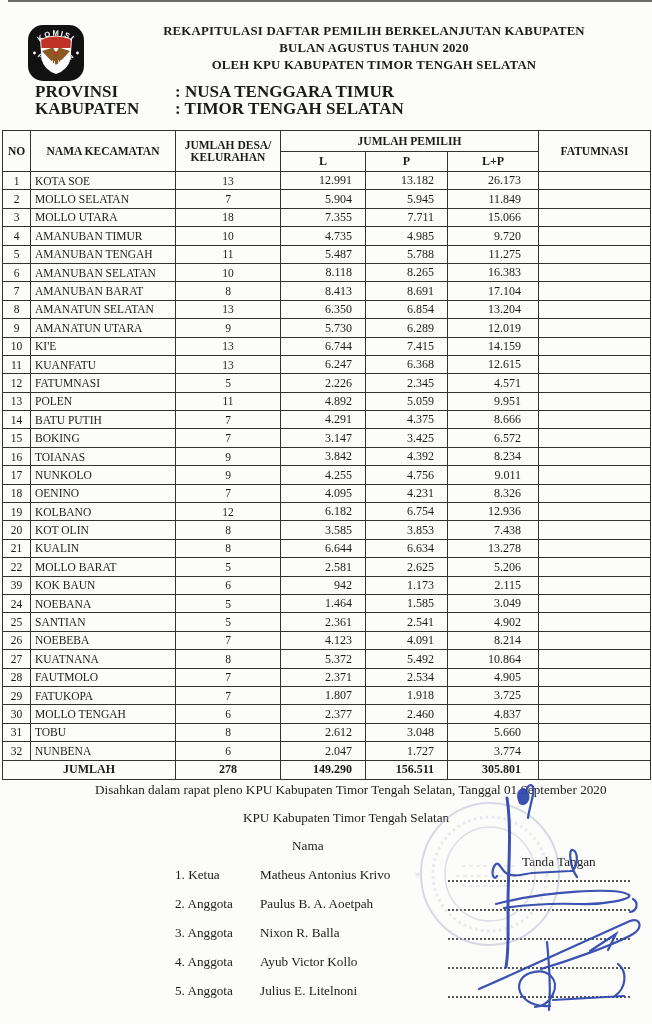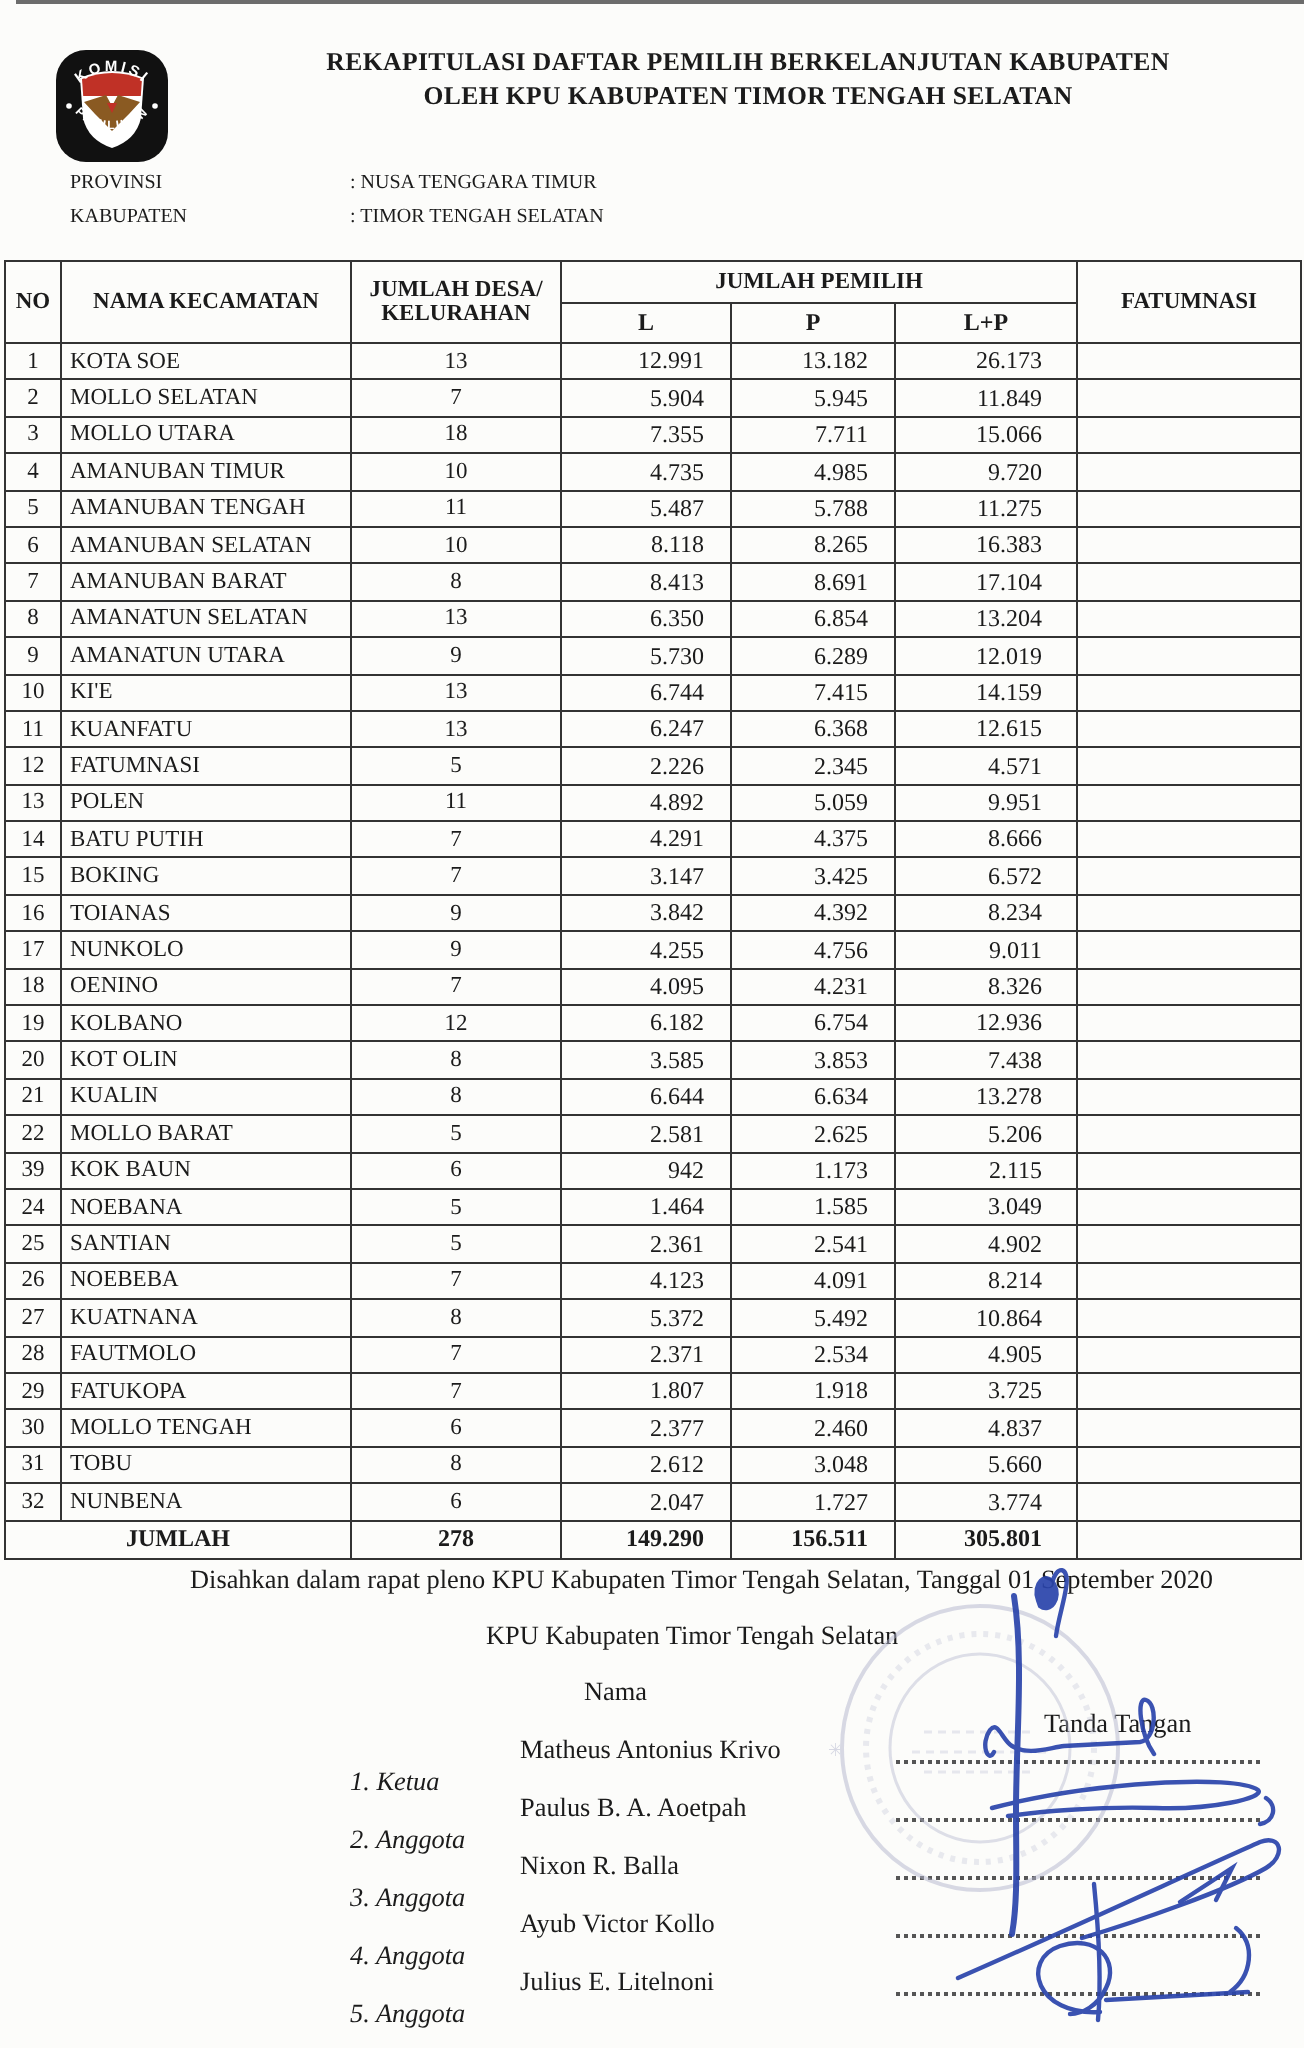--- a/index.html
+++ b/index.html
@@ -7,21 +7,21 @@
     width:652px;height:1024px;position:relative;overflow:hidden;
     background:#fcfcfa;color:#1b1b1b;
     font-family:"Liberation Serif","DejaVu Serif",serif;
   }
   .scan-top-edge{position:absolute;top:0;left:8px;right:0;height:2px;background:#3c3c3c;opacity:.75;}
 
   
   .logo{position:absolute;left:27px;top:24px;width:58px;height:58px;}
   .title-block{position:absolute;left:100px;top:23px;width:548px;text-align:center;
     font-weight:bold;font-size:12.8px;line-height:17px;letter-spacing:.2px;}
-  .region{position:absolute;left:35px;top:84px;font-weight:normal;font-size:10px;line-height:16.5px;}
+  .region{position:absolute;left:35px;top:84px;font-weight:bold;font-size:17px;line-height:16.5px;}
   .region .lbl{display:inline-block;width:140px;}
 
   
   .recap{position:absolute;left:2px;top:130px;border-collapse:collapse;table-layout:fixed;width:648px;}
   .recap td,.recap th{border:1px solid #333;padding:0;line-height:1.05;vertical-align:middle;
     font-size:11.5px;overflow:hidden;white-space:nowrap;}
   .recap thead th{font-weight:bold;font-size:11.5px;text-align:center;}
   .recap thead tr.h1 th{height:20px;}
   .recap thead tr.h2 th{height:19px;font-size:12px;}
   .recap tbody td{height:17.4px;}
@@ -32,21 +32,21 @@
   .c-lp{text-align:right;padding-right:17px !important;font-size:12px !important;}
   .recap tr.total td{font-weight:bold;height:18px;font-size:12px;}
   .recap tr.total td:first-child{text-align:center;}
 
   
   .ratification{position:absolute;left:95px;top:782px;font-size:13.2px;}
   .org-line{position:absolute;left:243px;top:810px;font-size:13.2px;}
   .col-nama{position:absolute;left:292px;top:838px;font-size:13.2px;}
   .col-ttd{position:absolute;left:522px;top:838px;font-size:13.2px;margin-top:16px;}
   .signer{position:absolute;left:0;width:652px;height:22px;font-size:13.2px;}
-  .signer .role{position:absolute;left:175px;top:16px;font-style:italic;}
+  .signer .role{position:absolute;left:175px;top:0;}
   .signer .name{position:absolute;left:260px;top:0;}
   .signer .sigline{position:absolute;left:448px;top:13px;width:182px;border-bottom:2px dotted #555;height:0;}
 
   .ink-overlay{position:absolute;left:400px;top:770px;width:252px;height:254px;pointer-events:none;}
 </style>
 </head>
 <body>
 
 <div class="scan-top-edge"></div>
 
@@ -66,20 +66,21 @@
   </text>
   <text font-size="6" font-weight="bold" fill="#fff" letter-spacing="1" font-family="Liberation Sans, sans-serif">
     <textPath href="#arcBot" startOffset="50%" text-anchor="middle">PEMILIHAN</textPath>
   </text>
   <circle cx="7.5" cy="29" r="1.4" fill="#fff"></circle>
   <circle cx="50.5" cy="29" r="1.4" fill="#fff"></circle>
 </svg>
 
 <div class="title-block">
   <div>REKAPITULASI DAFTAR PEMILIH BERKELANJUTAN KABUPATEN</div>
+  <div>BULAN AGUSTUS TAHUN 2020</div>
   <div>OLEH KPU KABUPATEN TIMOR TENGAH SELATAN</div>
 </div>
 
 <div class="region">
   <div>
     <span class="lbl">PROVINSI</span><span>: NUSA TENGGARA TIMUR</span>
   </div>
   <div>
     <span class="lbl">KABUPATEN</span><span>: TIMOR TENGAH SELATAN</span>
   </div>

